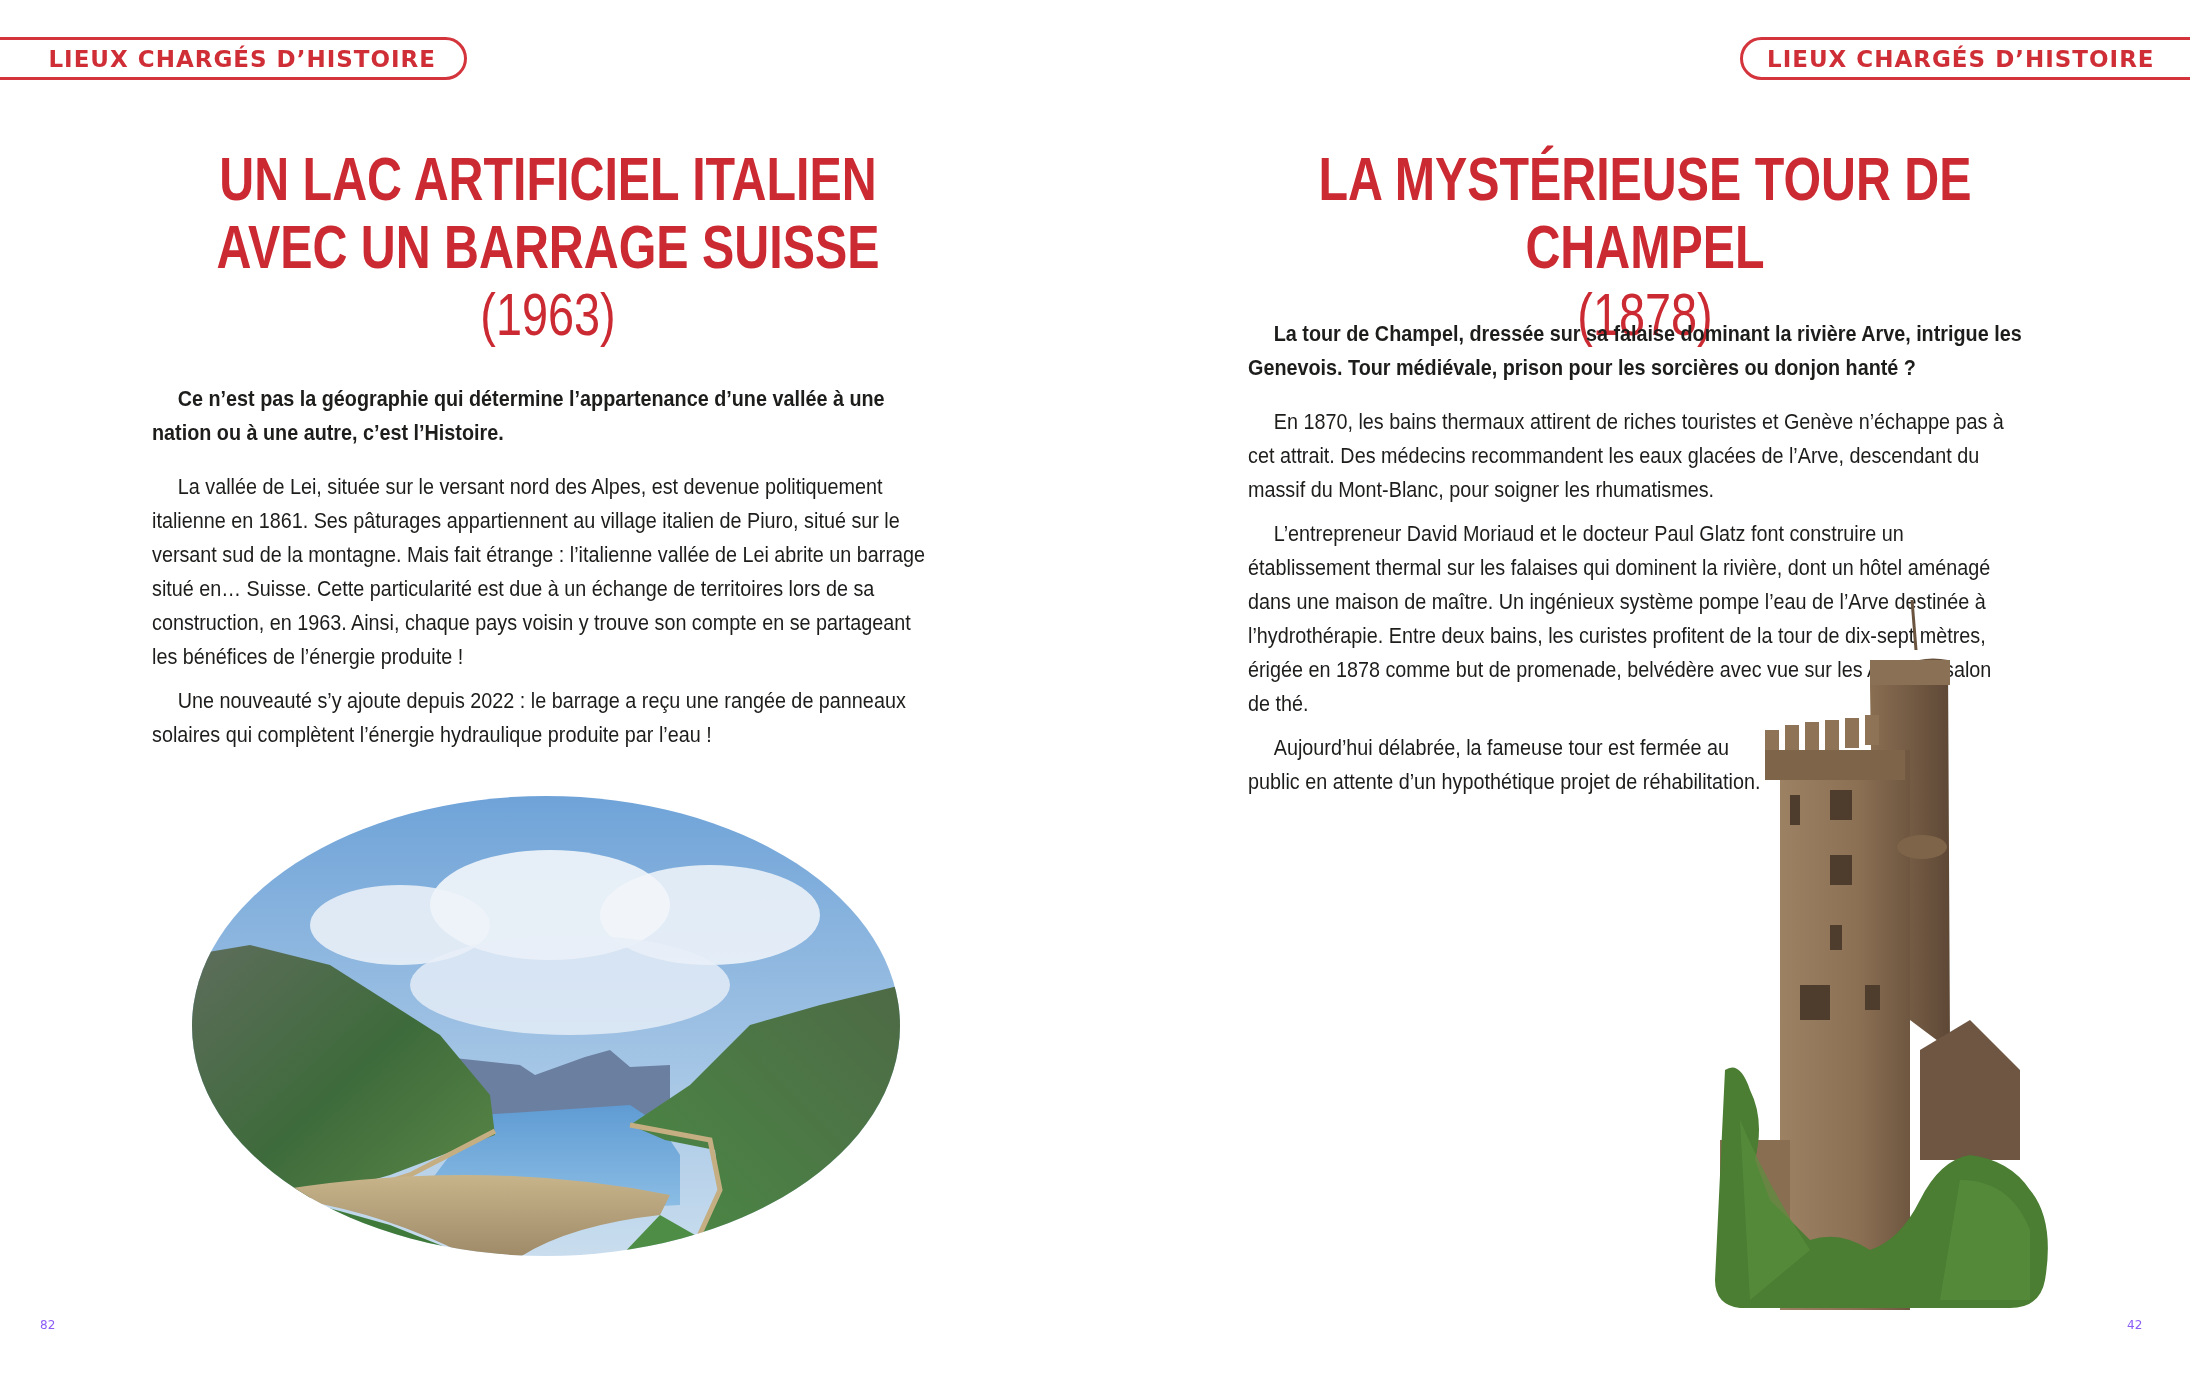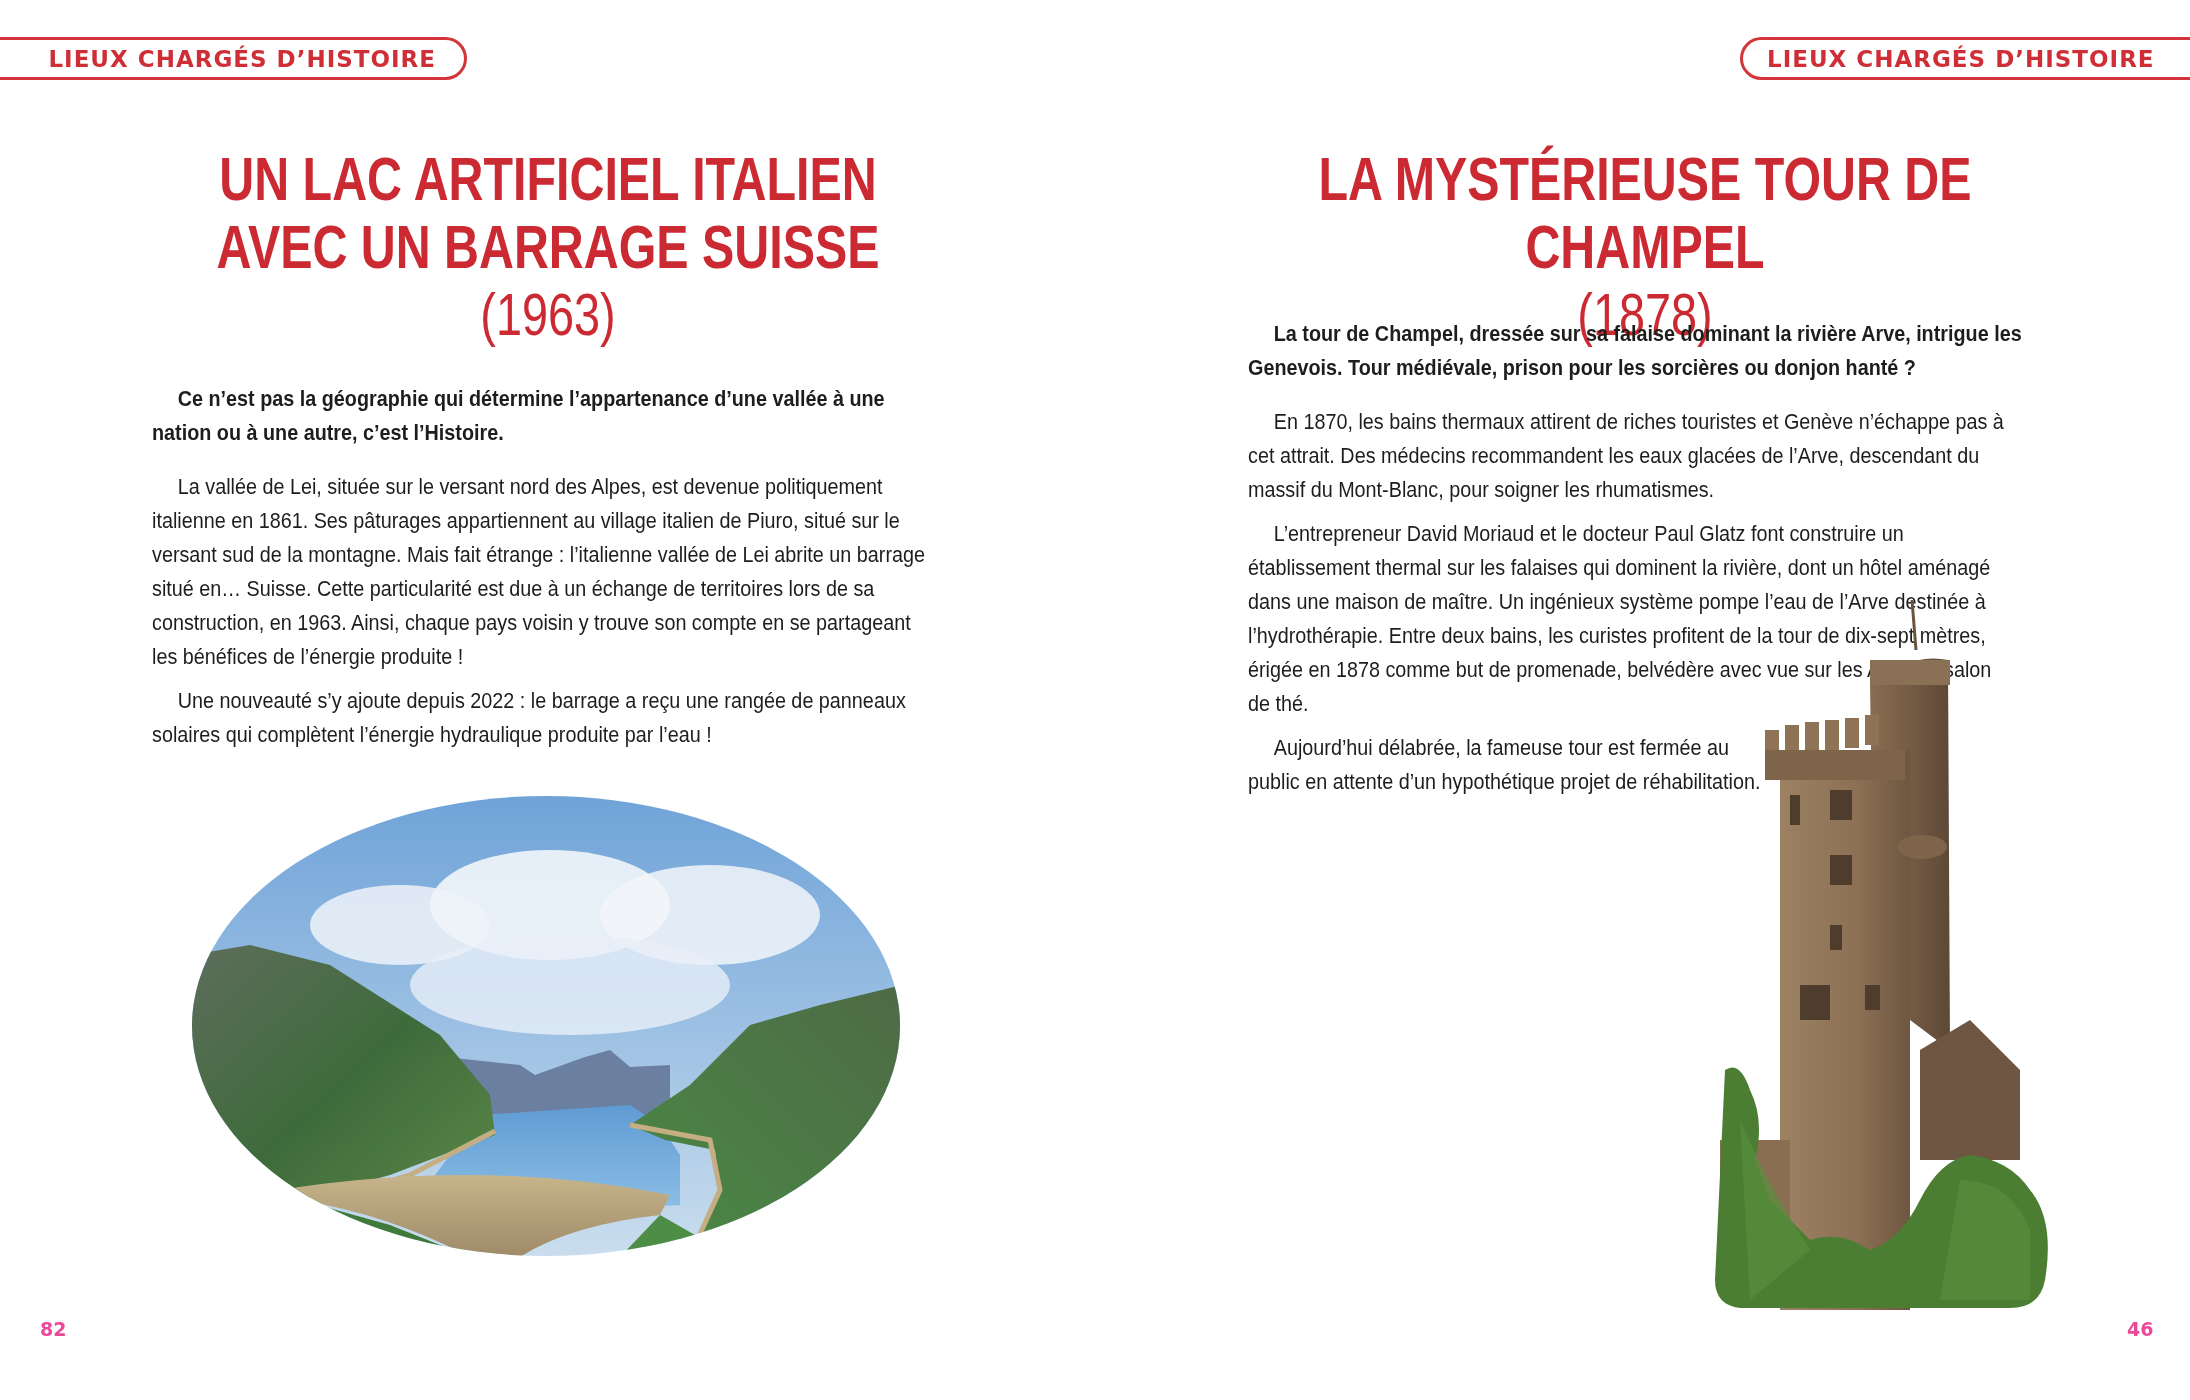--- a/index.html
+++ b/index.html
@@ -33,21 +33,21 @@
     font-size: 21.5px; line-height: 34px; color: #1d1d1b;
     transform: scaleX(0.92); transform-origin: left top;
   }
   .body-text p { text-indent: 28px; margin-bottom: 10px; }
   .body-text p.lead { font-weight: bold; margin-bottom: 20px; }
   .body-left { left: 152px; top: 382px; width: 845px; }
   .body-right { left: 1248px; top: 317px; width: 845px; }
   .body-right p.narrow { width: 545px; }
   .body-right p.narrower { width: 515px; }
 
-  .page-num { position: absolute; top: 1318px; font-family: "DejaVu Sans", sans-serif; font-weight: bold; font-size: 19px; color: #ec4899; }
+  .page-num { position: absolute; top: 1318px; font-family: "DejaVu Sans", sans-serif; font-weight: normal; font-size: 12px; color: #8b5cf6; }
   .pn-left { left: 40px; }
   .pn-right { left: 2127px; }
 
   .illus { position: absolute; }
   .dam { left: 190px; top: 795px; width: 712px; height: 462px; }
   .tower { left: 1710px; top: 600px; width: 350px; height: 712px; }
 </style>
 </head>
 <body>
 
@@ -186,13 +186,13 @@
 
     <rect x="10" y="540" width="70" height="120" fill="#8a6e52"></rect>
     <path d="M20 640 Q45 600 70 640 L70 700 L20 700 Z" fill="#5e4836"></path>
 
     <path d="M15 470 Q30 460 40 490 Q55 520 45 560 L60 600 Q80 620 100 640 Q130 630 160 650 Q190 640 210 600 Q230 560 260 555 Q300 560 320 590 Q345 620 335 680 Q330 708 300 708 L30 708 Q5 705 5 680 Z" fill="#4b7d33"></path>
     <path d="M30 520 Q60 590 100 650 L40 700 Z" fill="#5a8f3d" opacity="0.7"></path>
     <path d="M250 580 Q300 580 320 630 L320 700 L230 700 Z" fill="#5a8f3d" opacity="0.7"></path>
   </svg>
 </div>
 
-<div class="page-num pn-right">46</div>
+<div class="page-num pn-right">42</div>
 
 </body></html>

